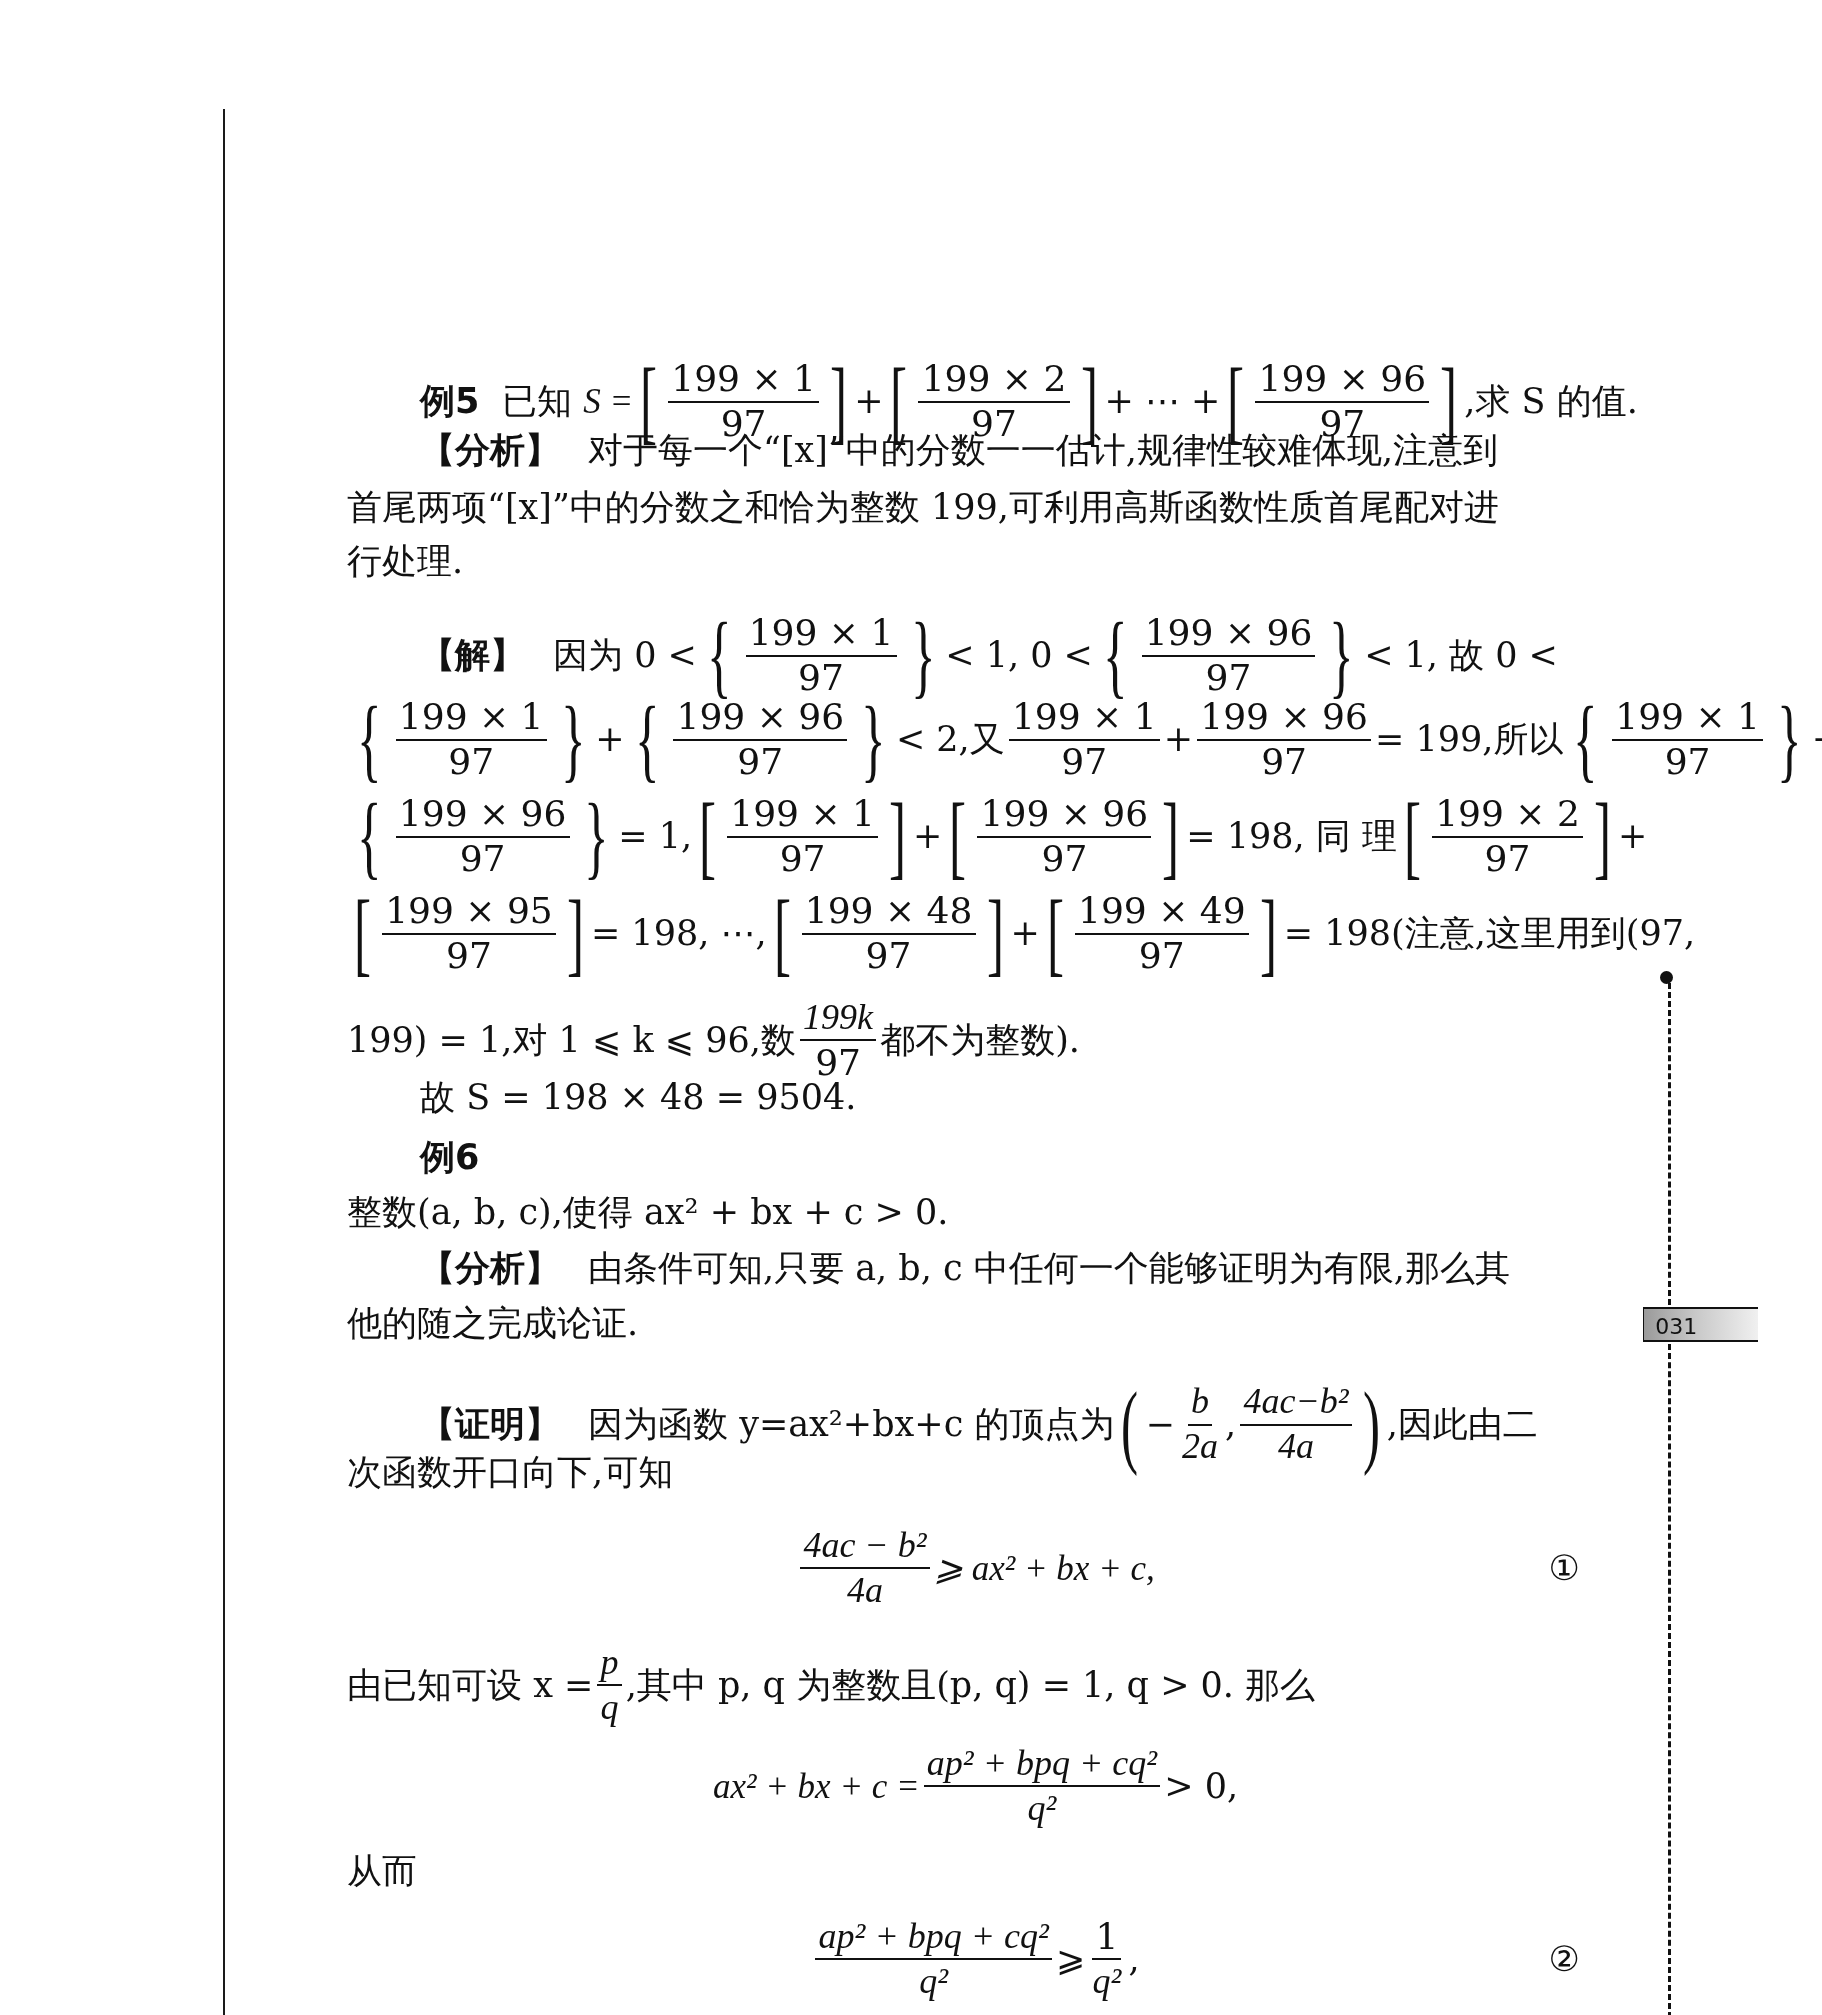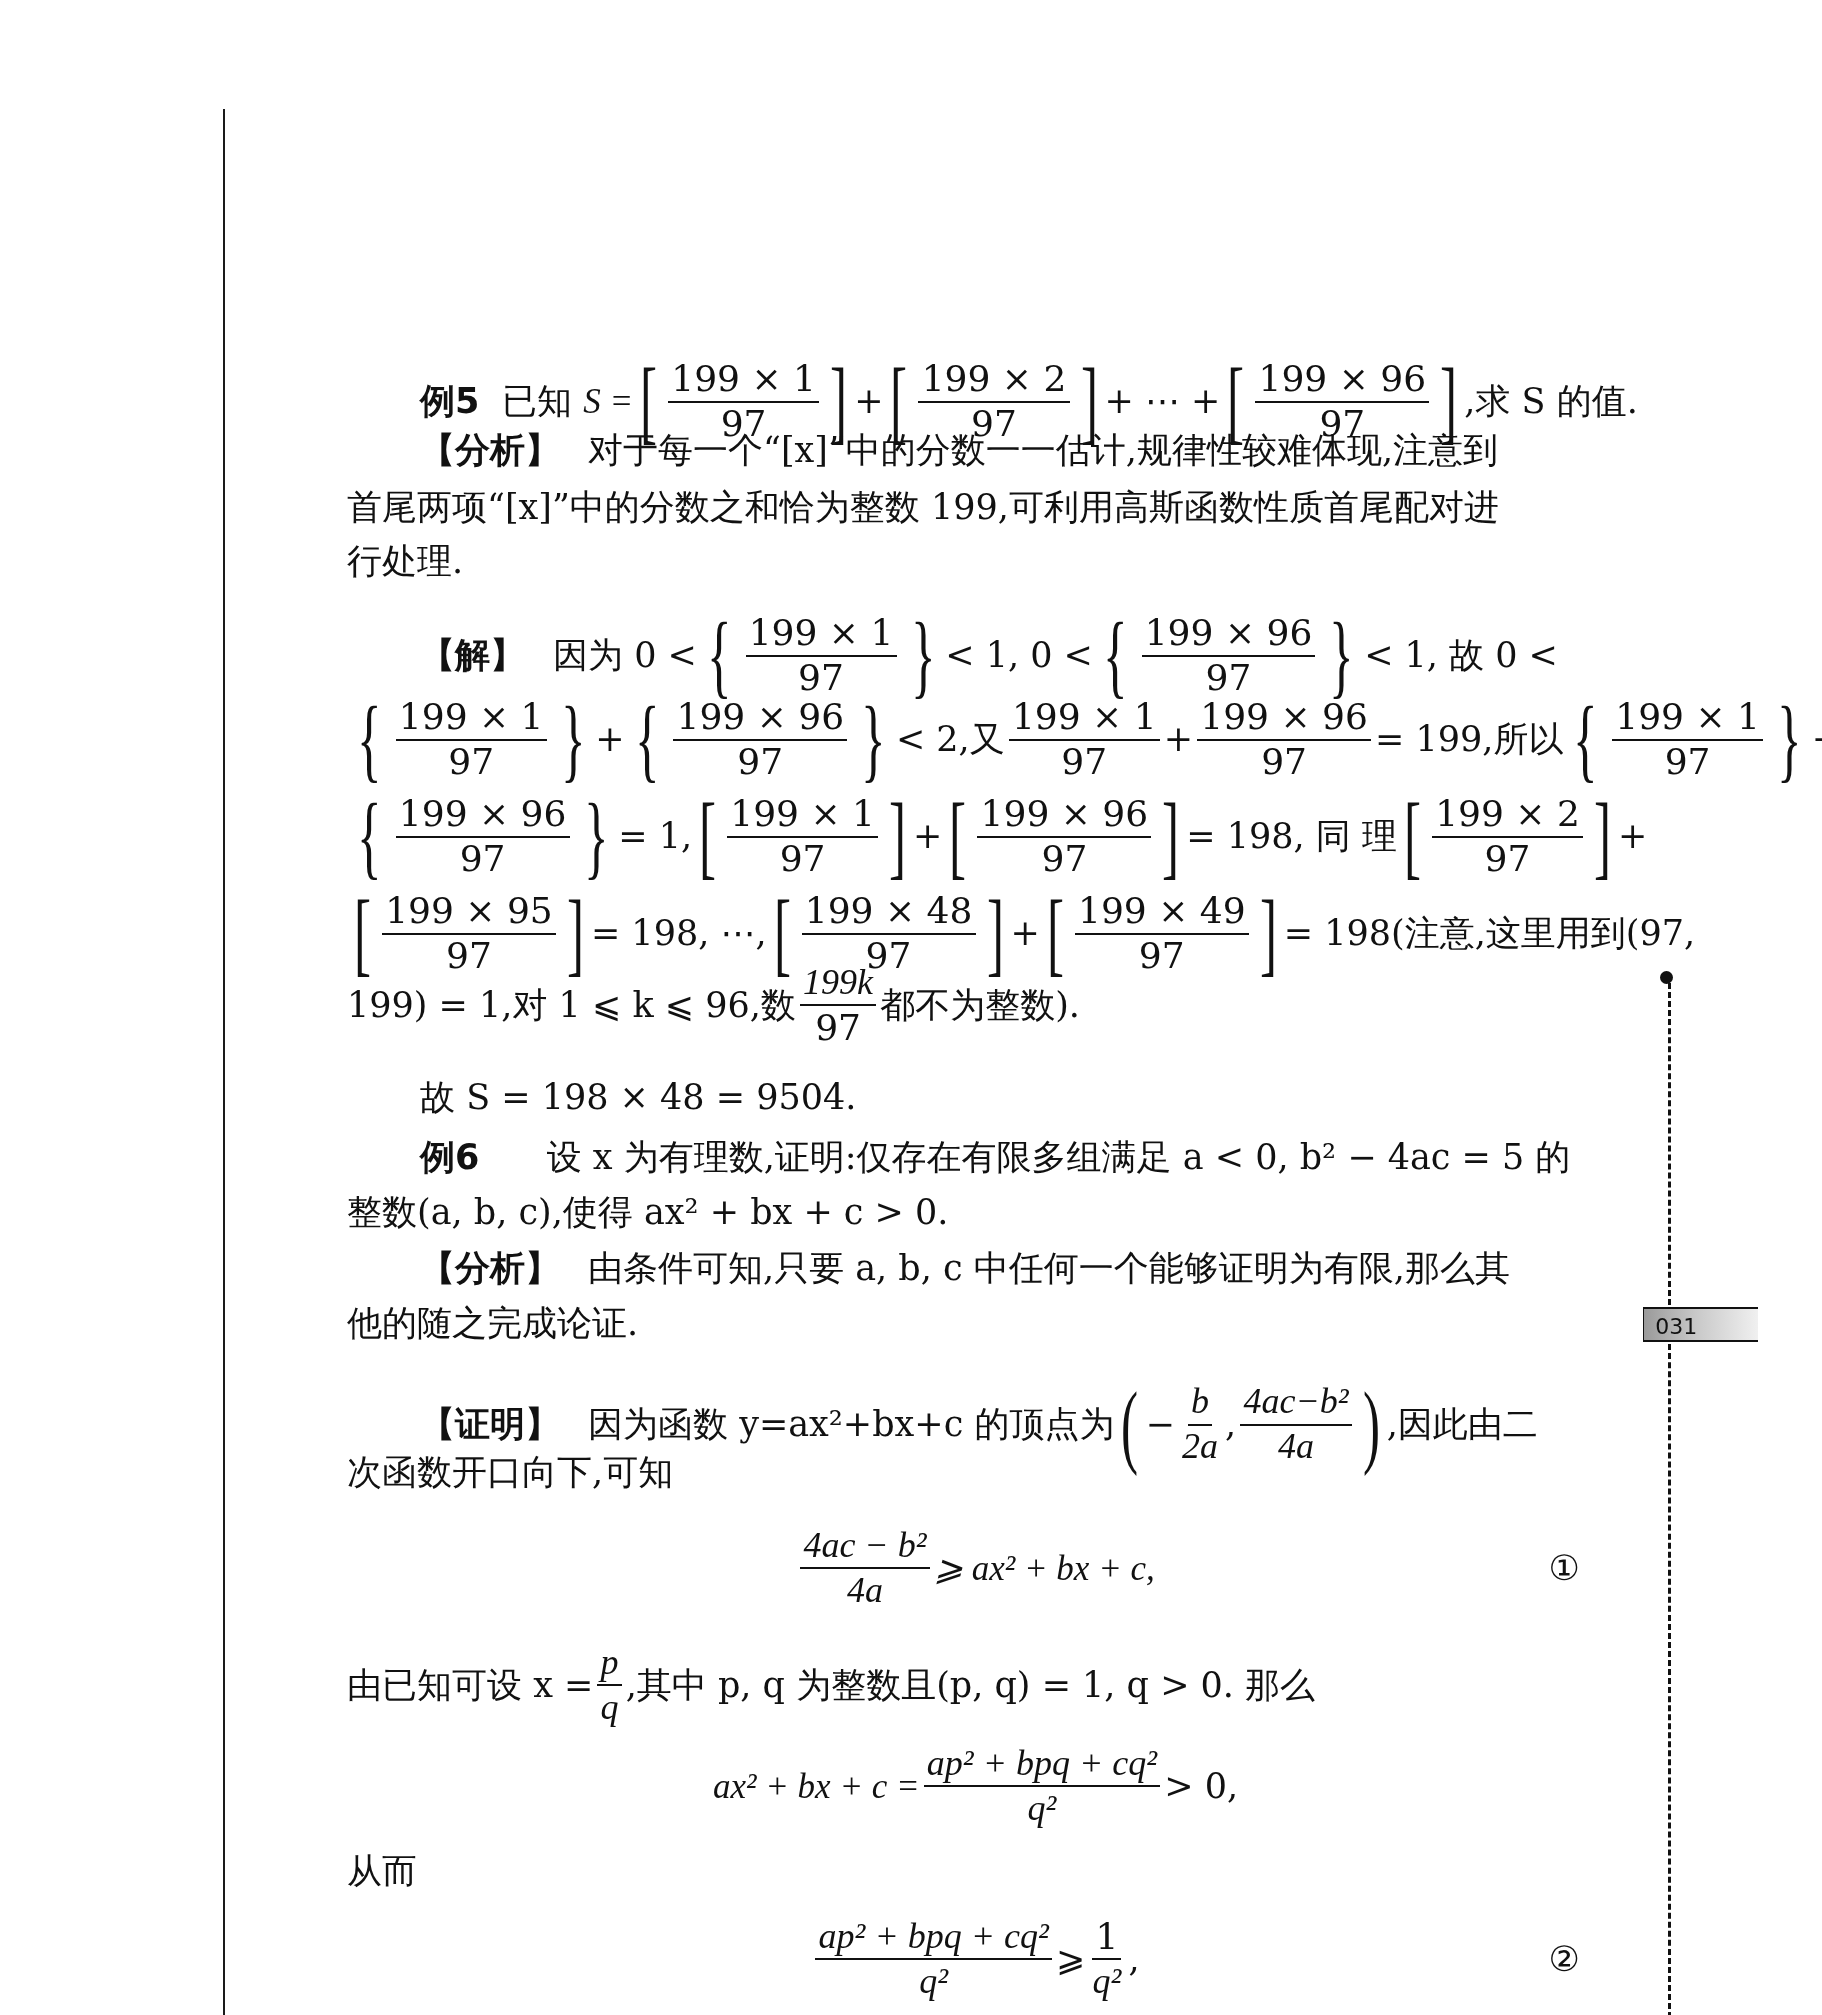--- a/index.html
+++ b/index.html
@@ -207,36 +207,35 @@
   <span class="br">
       <span class="l">[</span>
       <span class="frac">
         <span class="num">199 × 49</span>
         <span class="den">97</span>
       </span>
       <span class="r">]</span>
     </span>
   <span>= 198(注意,这里用到(97,</span>
 </div>
-<div class="line" style="top:964px;">
+<div class="line" style="top:999px;">
   <span>199) = 1,对 1 ⩽ k ⩽ 96,数</span>
   <span class="frac">
       <span class="num it">199k</span>
       <span class="den">97</span>
     </span>
   <span>都不为整数).</span>
 </div>
 <div class="line indent" style="top:1080px;">
   <span>故 S = 198 × 48 = 9504.</span>
 </div>
 
 <div class="line indent" style="top:1140px;gap:28px;">
   <span class="bold">例6</span>
     <span class="sp"></span>
-  <span>设 x 为有理数,证明:仅存在有限多组满足 a &lt; 0, b² − 4ac = 5 的</span>
 </div>
 <div class="line" style="top:1195px;">
   <span>整数(a, b, c),使得 ax² + bx + c &gt; 0.</span>
 </div>
 
 <div class="line indent" style="top:1251px;">
   <span class="tag">【分析】</span>
   <span>由条件可知,只要 a, b, c 中任何一个能够证明为有限,那么其</span>
 </div>
 <div class="line" style="top:1306px;">

